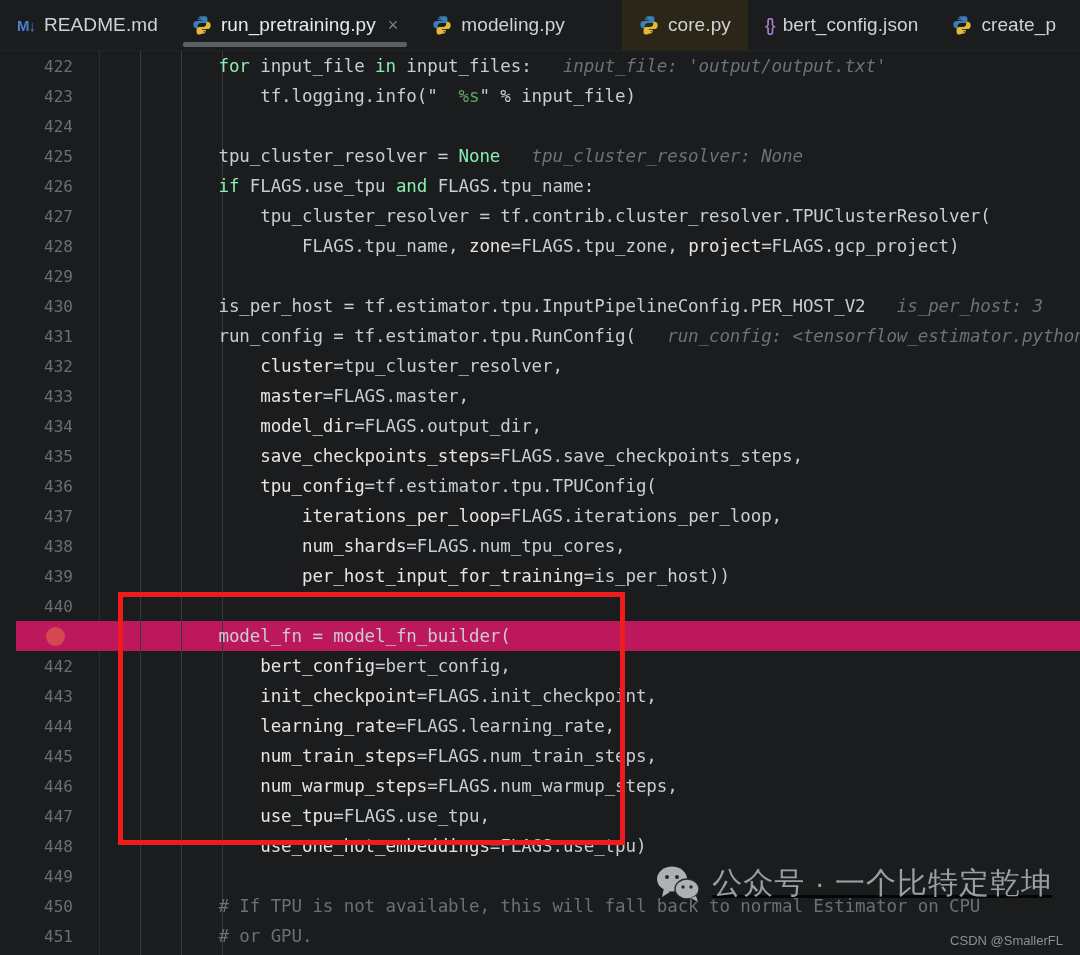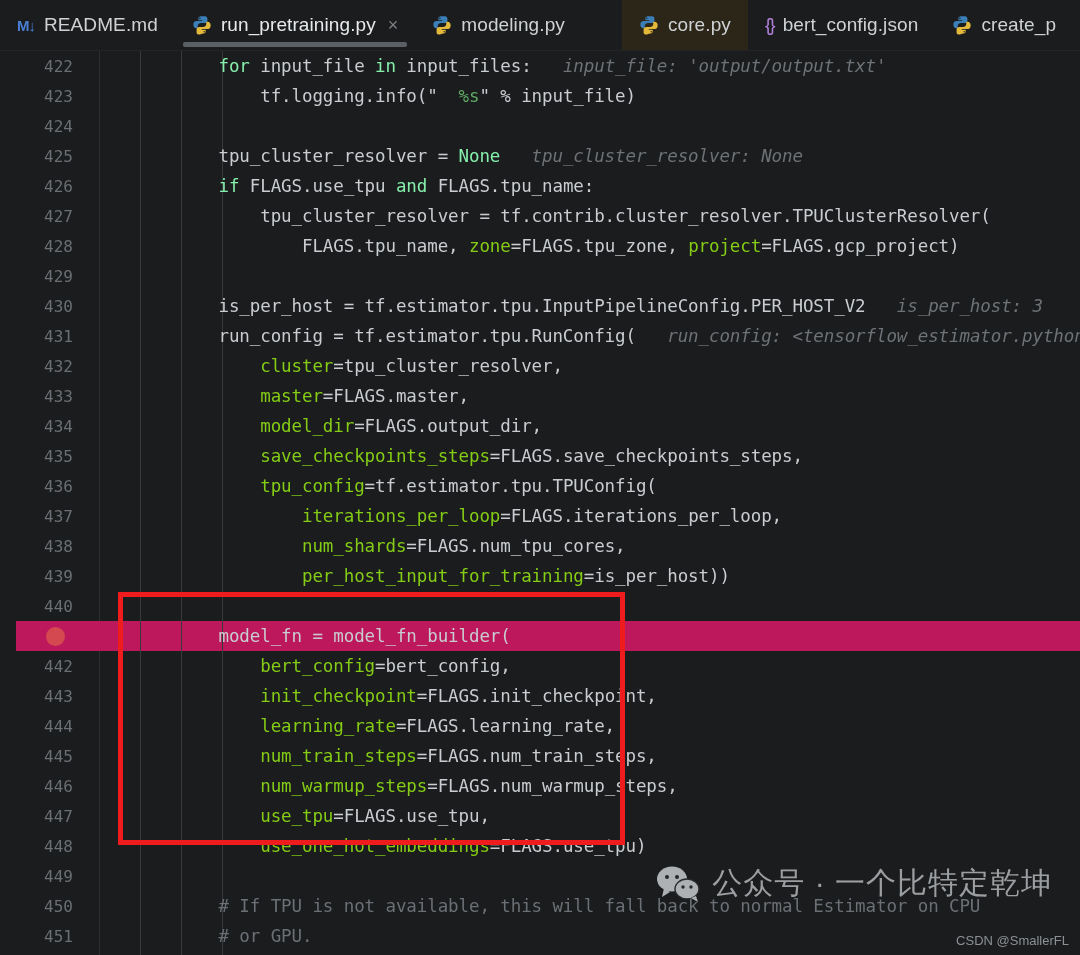--- a/index.html
+++ b/index.html
@@ -132,21 +132,21 @@
     white-space: pre;
     position: relative;
     z-index: 2;
     letter-spacing: -0.1px;
   }
   .line.cur .code { color: #e4e7ea; }
 
   
   .kw   { color: #86efac; }
   .str  { color: #5fa964; }
-  .arg  { color: #84cc16; }
+  .arg  { color: #e5e5e5; }
   .cmt  { color: #6b7076; }
   .hint { color: #6d7277; font-style: italic; }
   .plain{ color: #c9ccd0; }
 
   
   .guide {
     position: absolute;
     top: 0; bottom: 0;
     width: 1px;
     background: #38393b;
@@ -169,30 +169,31 @@
   
   #watermark {
     position: absolute;
     right: 28px;
     bottom: 52px;
     display: flex;
     align-items: center;
     gap: 12px;
     z-index: 6;
     opacity: .82;
+    text-decoration: underline;
   }
   #wm-text {
     font-family: "Liberation Sans", sans-serif;
     font-size: 30px;
     color: #b9bcbf;
     letter-spacing: 1px;
   }
   #wm-credit {
     position: absolute;
-    right: 11px;
+    right: 17px;
     bottom: 8px;
     font-family: "Liberation Sans", sans-serif;
     font-size: 13px;
     color: #8c9094;
     z-index: 6;
   }
   .wechat { width: 44px; height: 36px; display:block; }
 </style>
 </head>
 <body>

